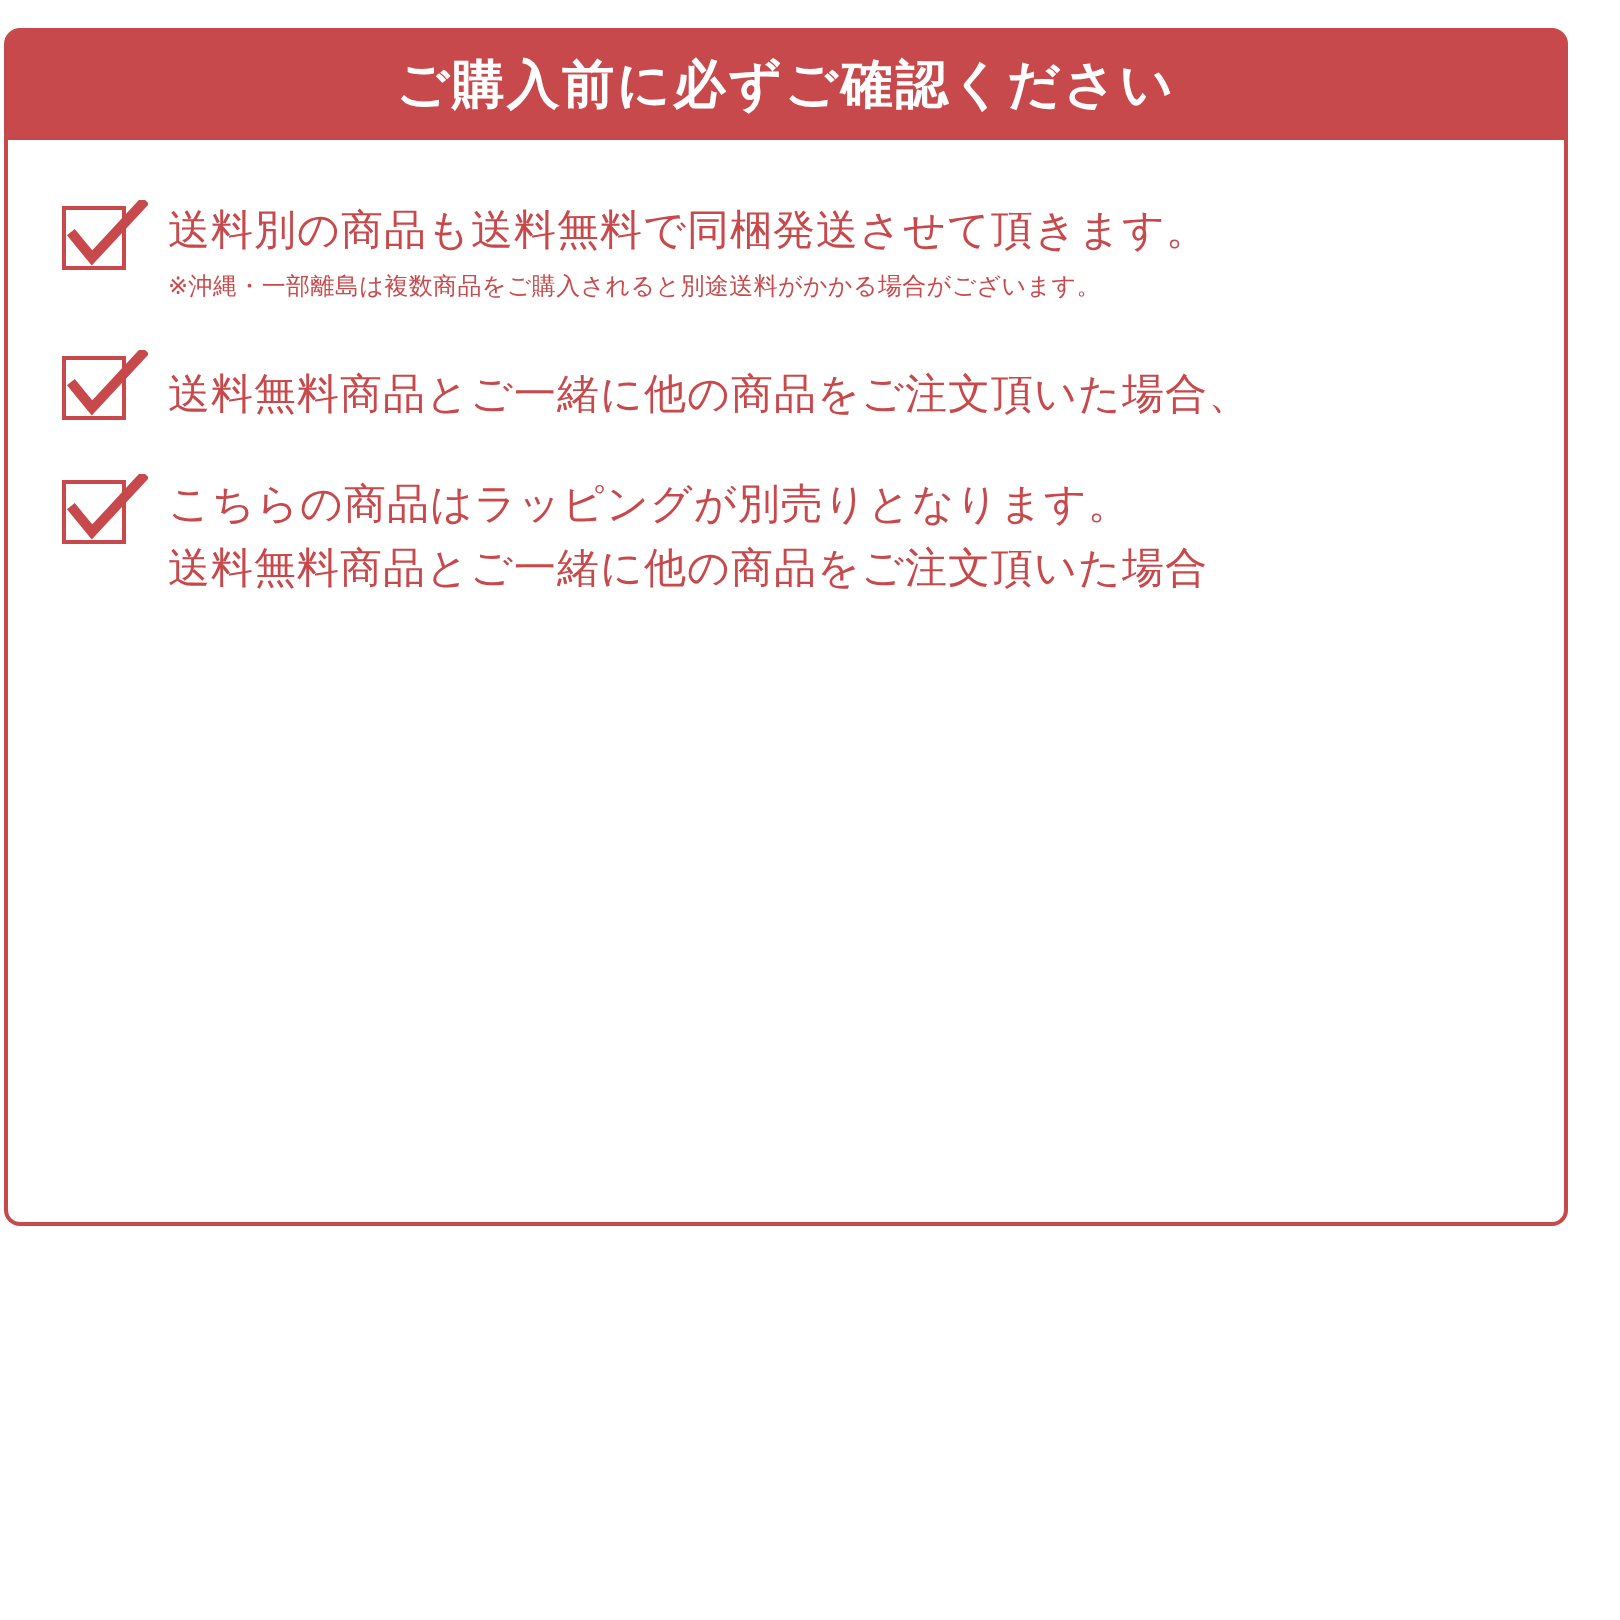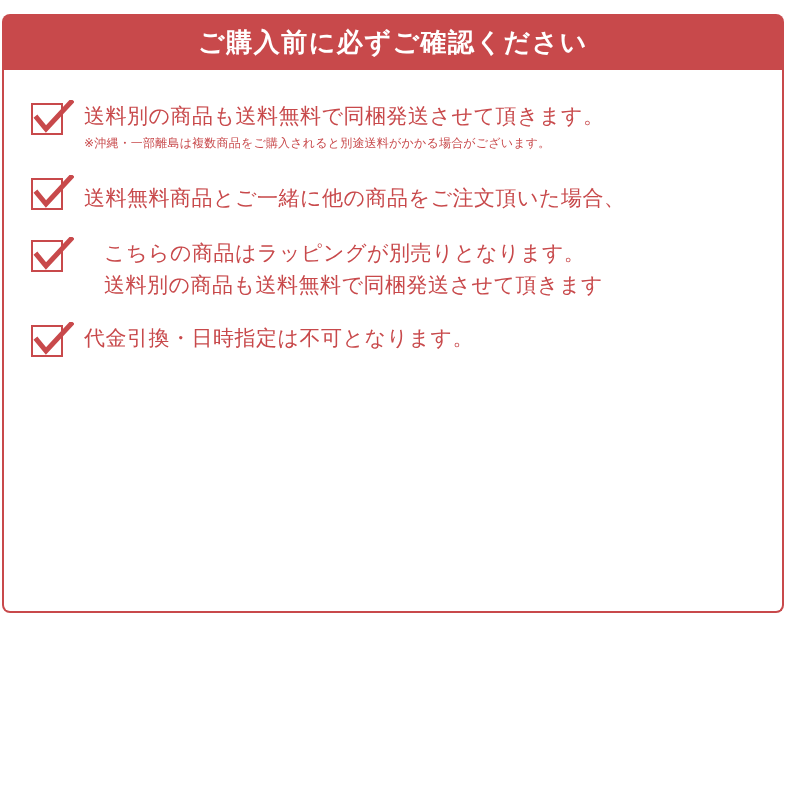--- a/index.html
+++ b/index.html
@@ -70,21 +70,21 @@
     letter-spacing: 0.5px;
     white-space: nowrap;
   }
   .line.small {
     font-size: 12px;
     line-height: 1.7;
     letter-spacing: 0.2px;
   }
   .item-1 { margin-bottom: 20px; }
   .item-2 { margin-bottom: 20px; align-items: flex-end; }
-  .item-3 { margin-bottom: 18px; gap: 20px; }
+  .item-3 { margin-bottom: 18px; }
   .item-4 { margin-bottom: 0; }
 </style>
 </head>
 <body>
 
 <div class="page">
 
   <div class="header">
     <div class="header-title">ご購入前に必ずご確認ください</div>
   </div>
@@ -118,30 +118,19 @@
 
     <div class="item item-3">
       <span class="check">
         <svg width="44" height="40" viewBox="0 0 44 40" xmlns="http://www.w3.org/2000/svg">
           <rect x="2" y="4" width="30" height="30" fill="none" stroke="#c8494b" stroke-width="2"></rect>
           <path d="M7 18 L16 29 L41 2" fill="none" stroke="#c8494b" stroke-width="5" stroke-linecap="square"></path>
         </svg>
       </span>
       <div class="lines">
         <div class="line">こちらの商品はラッピングが別売りとなります。</div>
-        <div class="line">送料別の商品も送料無料で同梱発送させて頂きます</div>
+        <div class="line">送料無料商品とご一緒に他の商品をご注文頂いた場合</div>
       </div>
     </div>
 
-    <div class="item item-4">
-      <span class="check">
-        <svg width="44" height="40" viewBox="0 0 44 40" xmlns="http://www.w3.org/2000/svg">
-          <rect x="2" y="4" width="30" height="30" fill="none" stroke="#c8494b" stroke-width="2"></rect>
-          <path d="M7 18 L16 29 L41 2" fill="none" stroke="#c8494b" stroke-width="5" stroke-linecap="square"></path>
-        </svg>
-      </span>
-      <div class="lines">
-        <div class="line">代金引換・日時指定は不可となります。</div>
-      </div>
-    </div>
 
   </div>
 </div>
 
 </body></html>

